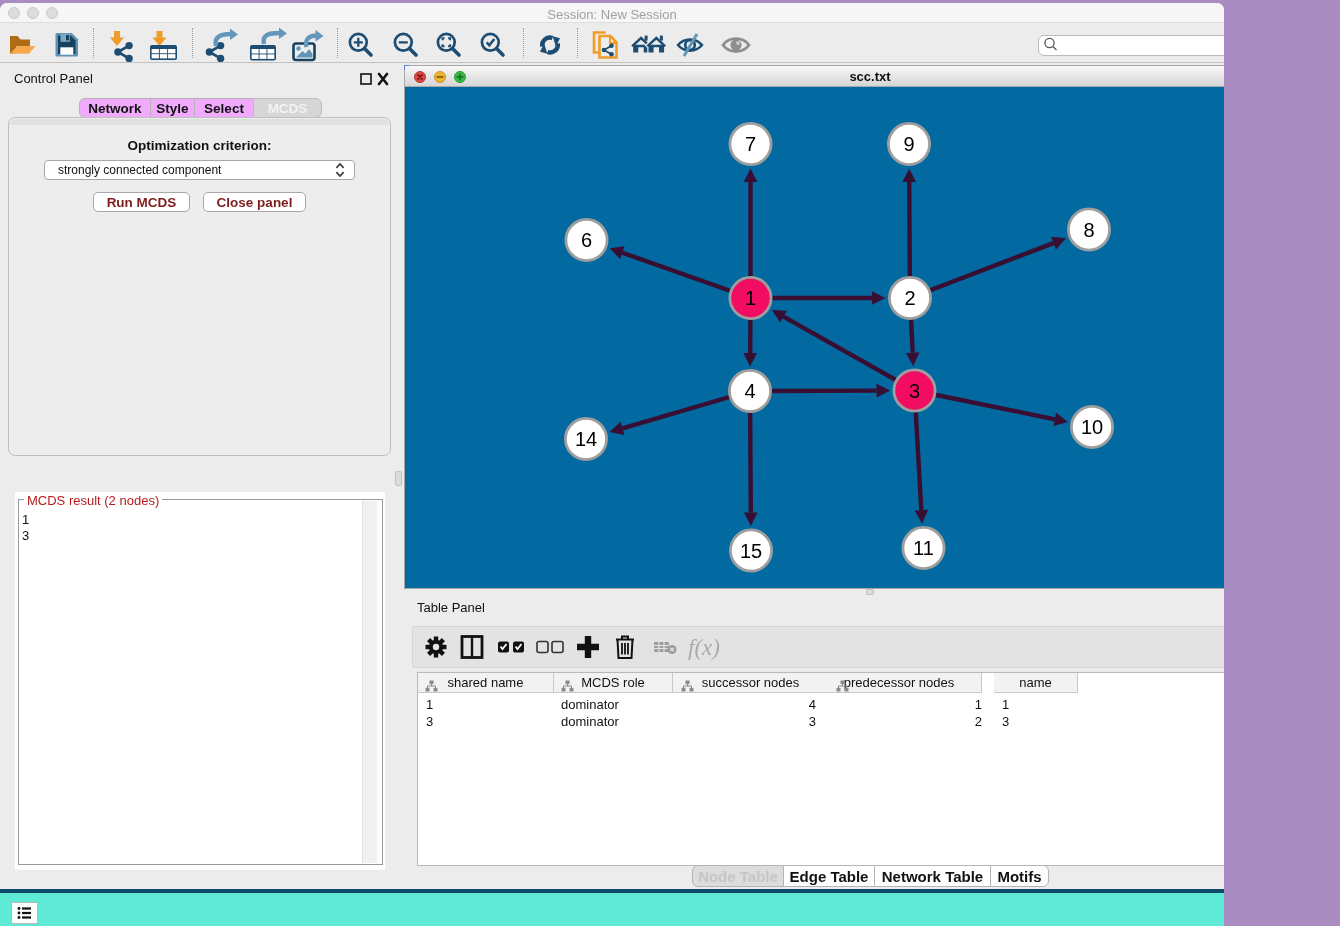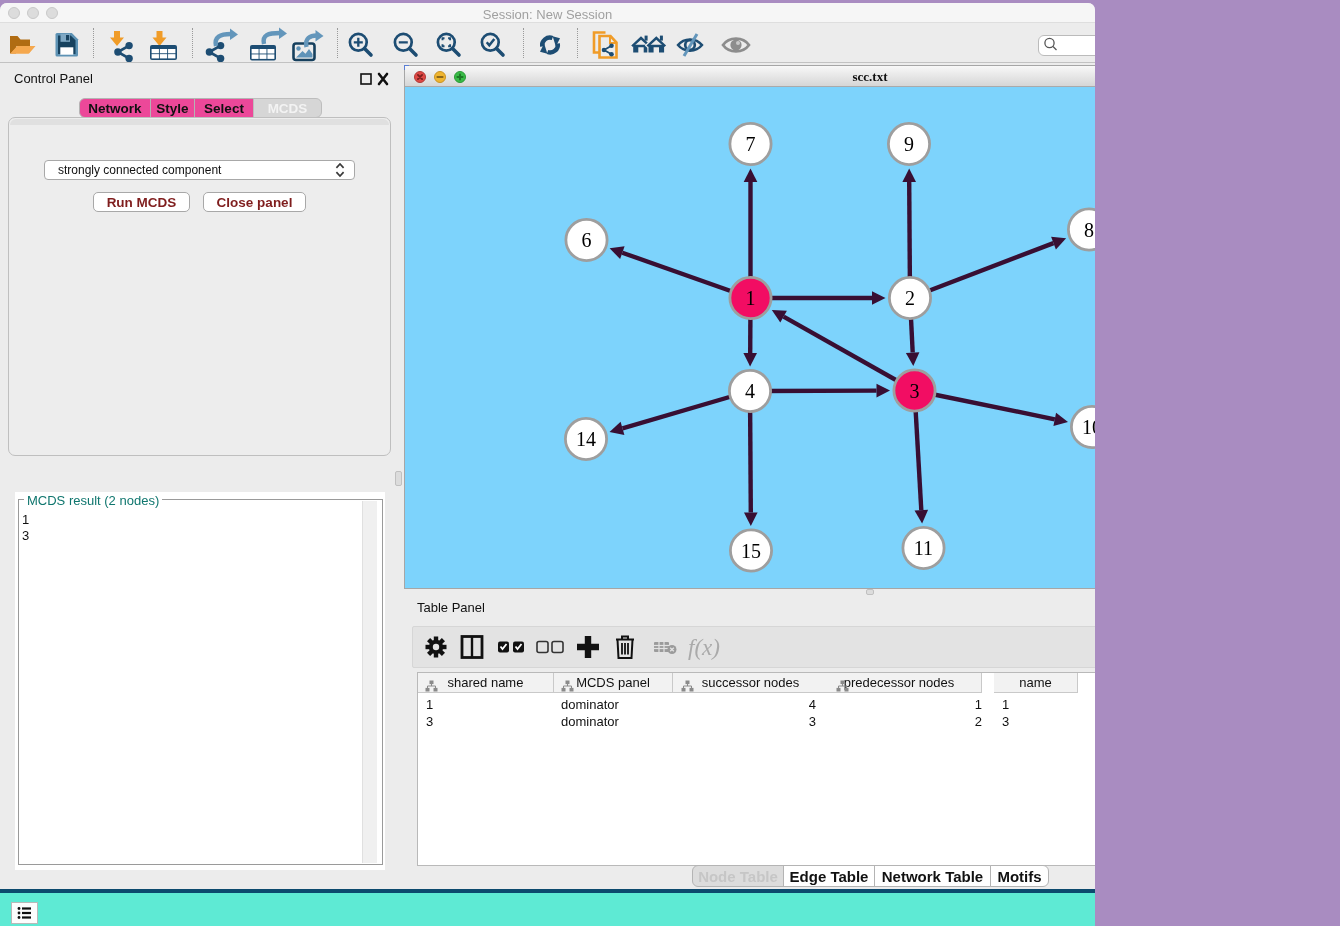--- a/index.html
+++ b/index.html
@@ -1,64 +1,64 @@
 <!DOCTYPE html>
 <html><head>
 <meta charset="utf-8">
 <style>
   * { margin:0; padding:0; box-sizing:border-box; }
   html,body { width:1340px; height:926px; overflow:hidden; }
   body { font-family:"Liberation Sans", sans-serif; background:#a98cc1; position:relative; }
   .abs { position:absolute; }
-  #win { position:absolute; left:0; top:3px; width:1095px; height:923px;
+  #win { position:absolute; left:0; top:3px; width:1224px; height:923px;
          border-radius:7px 7px 0 0; background:#ececec; overflow:hidden; }
   #titlebar { position:absolute; left:0; top:0; width:100%; height:20px;
               background:#f6f6f6; border-bottom:1px solid #dedede; }
   .tl { position:absolute; top:4px; width:12px; height:12px; border-radius:50%;
         background:#dcdcdc; border:1px solid #c8c8c8; }
   #apptitle { position:absolute; top:4px; left:0; width:100%; text-align:center;
               color:#a0a0a0; font-size:13px; }
   #toolbar { position:absolute; left:0; top:20px; width:100%; height:40px;
              background:#ececec; border-bottom:1px solid #c2c2c2; }
   .tsep { position:absolute; top:5px; height:30px; width:0;
           border-left:1px dotted #9a9a9a; }
   
   #cp-title { position:absolute; left:14px; top:68px; font-size:13px; color:#111; }
-  .tab { position:absolute; top:95px; height:20px; background:#ec4899; border:1px solid #b4b4b4;
+  .tab { position:absolute; top:95px; height:20px; background:#f0abfc; border:1px solid #b4b4b4;
          font-size:13.5px; font-weight:bold; color:#111; text-align:center; line-height:19px; }
   .tabsel { background:#d6d6d6; color:#f3f3f3; border:1px solid #bdbdbd;
             border-radius:0 6px 6px 0; }
   #cp-box { position:absolute; left:8px; top:114px; width:383px; height:339px;
             border:1px solid #bfbfbf; border-radius:7px; background:#ededed; }
   #cp-box-top { position:absolute; left:1px; top:1px; right:1px; height:6px;
                 background:#e0e0e0; border-radius:6px 6px 0 0; }
   #optlabel { position:absolute; left:8px; top:135px; width:383px; text-align:center;
               font-size:13.5px; font-weight:bold; color:#111; }
   #dropdown { position:absolute; left:44px; top:157px; width:311px; height:20px;
               background:#fff; border:1px solid #a8a8a8; border-radius:4px;
               font-size:12px; color:#111; line-height:18px; padding-left:13px; }
   .btn { position:absolute; top:189px; height:20px; background:#fff;
          border:1px solid #a8a8a8; border-radius:5px; font-size:13.5px; font-weight:bold; color:#7f1d1d;
          text-align:center; line-height:19px; }
   #resultpanel { position:absolute; left:15px; top:489px; width:370px; height:378px;
                  background:#fff; }
   #fieldset { position:absolute; left:18px; top:496px; width:365px; height:366px;
               border:1px solid #9a9a9a; }
   #legend { position:absolute; left:24px; top:490px; background:#fff; padding:0 3px;
-            font-size:13px; color:#0f766e; }
+            font-size:13px; color:#b91c1c; }
   #scrolltrack { position:absolute; left:362px; top:498px; width:15px; height:362px;
                  background:#f0f0f0; border-left:1px solid #e0e0e0; }
   
   #vgrip { position:absolute; left:395px; top:468px; width:7px; height:15px;
            background:#dcdcdc; border:1px solid #c0c0c0; border-radius:2px; }
   #hgrip { position:absolute; left:866px; top:586px; width:8px; height:6px;
            background:#dcdcdc; border:1px solid #c0c0c0; border-radius:2px; }
   
   #netwin { position:absolute; left:404px; top:62px; width:932px; height:524px;
-            border:1px solid #a6a6a6; background:#7dd3fc;font-family:Liberation Serif, serif; }
+            border:1px solid #a6a6a6; background:#0369a1; }
   #nettitle { position:absolute; left:0; top:0; width:100%; height:21px;
               background:linear-gradient(#f8f8f8,#d6d6d6); border-bottom:1px solid #aaa; }
   #nettitle .t { position:absolute; width:100%; text-align:center; top:3px;
                  font-size:13px; font-weight:bold; color:#111; }
   .mtl { position:absolute; top:5px; width:12px; height:12px; border-radius:50%; }
   
   #tp-title { position:absolute; left:417px; top:597px; font-size:13px; color:#111; }
   #tp-toolbar { position:absolute; left:412px; top:623px; width:916px; height:42px;
                 background:#e3e3e3; border:1px solid #d6d6d6; border-radius:2px; }
   #tablebox { position:absolute; left:417px; top:669px; width:908px; height:194px;
@@ -222,20 +222,21 @@
     <rect x="1" y="2" width="10" height="10" fill="none" stroke="#111" stroke-width="1.6"></rect>
     <path d="M19 2 L27 12 M27 2 L19 12" stroke="#111" stroke-width="2.6" stroke-linecap="round"></path>
   </svg>
   <div class="tab" style="left:79px;width:72px;border-radius:6px 0 0 6px;">Network</div>
   <div class="tab" style="left:150px;width:45px;">Style</div>
   <div class="tab" style="left:194px;width:60px;">Select</div>
   <div class="tab tabsel" style="left:253px;width:69px;">MCDS</div>
   <div id="cp-box">
       <div id="cp-box-top"></div>
     </div>
+  <div id="optlabel">Optimization criterion:</div>
   <div id="dropdown">strongly connected component
     <svg width="12" height="16" viewBox="0 0 12 16" style="position:absolute;right:8px;top:1px;">
       <path d="M2.4 5.8 L6 2 L9.6 5.8" fill="none" stroke="#3a3a3a" stroke-width="1.7"></path>
       <path d="M2.4 10.2 L6 14 L9.6 10.2" fill="none" stroke="#3a3a3a" stroke-width="1.7"></path>
     </svg>
   </div>
   <div class="btn" style="left:93px;width:97px;">Run MCDS</div>
   <div class="btn" style="left:203px;width:103px;">Close panel</div>
   <div id="resultpanel"></div>
   <div id="fieldset"></div>
@@ -365,21 +366,21 @@
         <line x1="-11" y1="1.5" x2="4" y2="1.5" stroke="#e3e3e3" stroke-width="1.2"></line>
         <line x1="-6" y1="-5" x2="-6" y2="5" stroke="#e3e3e3" stroke-width="1.2"></line>
         <line x1="-1" y1="-5" x2="-1" y2="5" stroke="#e3e3e3" stroke-width="1.2"></line>
         <circle cx="7" cy="2.5" r="4.5" fill="#9b9b9b"></circle>
         <path d="M5.2,0.7 L8.8,4.3 M8.8,0.7 L5.2,4.3" stroke="#e3e3e3" stroke-width="1.3"></path>
       </g>
 <text x="276" y="29" font-family="Liberation Serif, serif" font-style="italic" font-size="23" fill="#aaa">f(x)</text>
 </svg>
   <div id="tablebox">
     <div class="th" style="left:0;width:136px;">shared name</div>
-    <div class="th" style="left:136px;width:119px;">MCDS panel</div>
+    <div class="th" style="left:136px;width:119px;">MCDS role</div>
     <div class="th" style="left:255px;width:156px;">successor nodes</div>
     <div class="th" style="left:399px;width:165px;">predecessor nodes</div>
     <div class="th" style="left:576px;width:84px;border-right:1px solid #c9c9c9;">name</div>
     <div class="td" style="left:8px;top:23px;">1</div>
     <div class="td" style="left:143px;top:23px;">dominator</div>
     <div class="td" style="left:255px;top:23px;width:143px;text-align:right;">4</div>
     <div class="td" style="left:411px;top:23px;width:153px;text-align:right;">1</div>
     <div class="td" style="left:584px;top:23px;">1</div>
     <div class="td" style="left:8px;top:40px;">3</div>
     <div class="td" style="left:143px;top:40px;">dominator</div>

